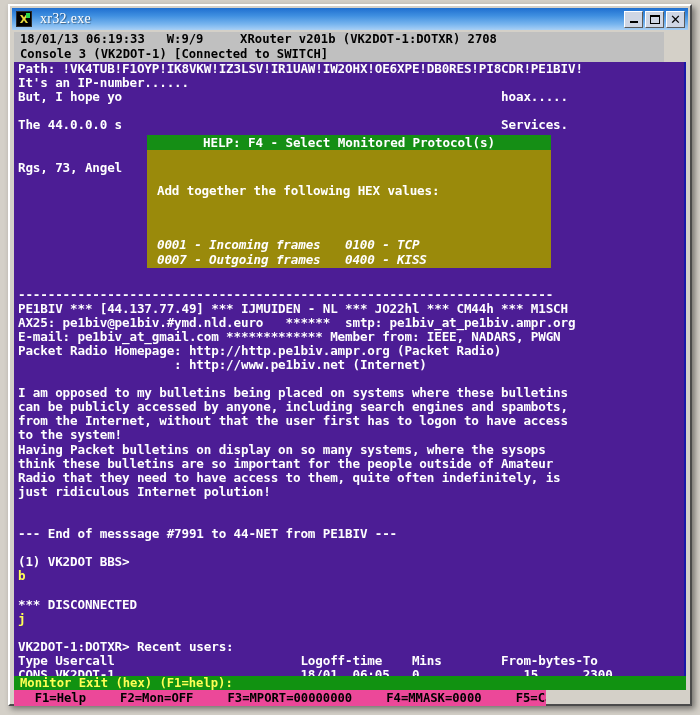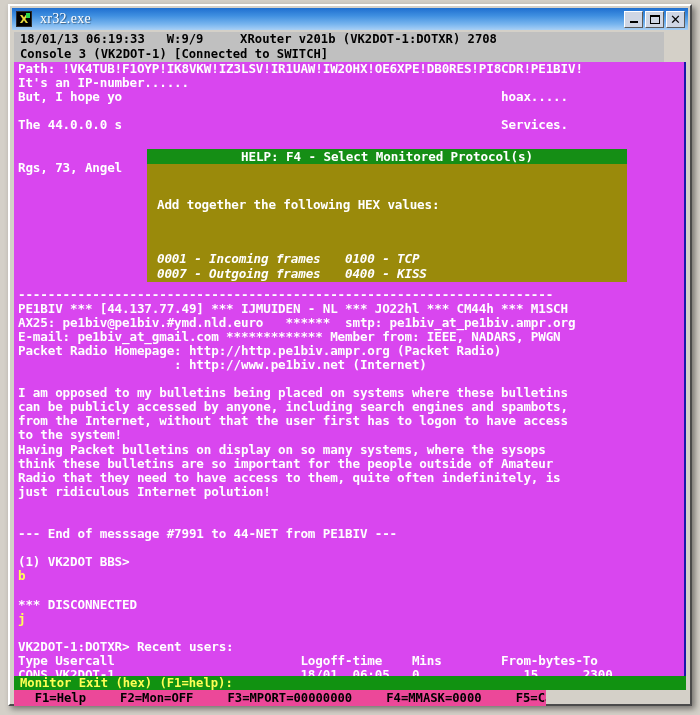--- a/index.html
+++ b/index.html
@@ -127,21 +127,21 @@
     overflow: hidden;
   }
 
   
   #terminal {
     position: absolute;
     left: 4px;
     top: 56px;
     width: 672px;
     height: 614px;
-    background: #d946ef;
+    background: #4c1d95;
     overflow: hidden;
   }
   #terminal-text {
     position: absolute;
     left: 4px;
     top: 0px;
     color: #ffffff;
     font-family: "DejaVu Sans Mono", monospace;
     font-size: 12.6px;
     line-height: 14.1px;
@@ -149,22 +149,22 @@
     white-space: pre;
     letter-spacing: -0.15px;
   }
   .ln { display: block; height: 14.1px; }
   .yellow { color: #ffff55; }
 
   
   #help-dialog {
     position: absolute;
     left: 133px;
-    top: 87px;
-    width: 480px;
+    top: 73px;
+    width: 404px;
     height: 133px;
     background: #9a8a0b;
     overflow: hidden;
   }
   #help-title {
     height: 15px;
     background: #158e15;
     color: #ffffff;
     font-family: "DejaVu Sans Mono", monospace;
     font-size: 12.6px;

